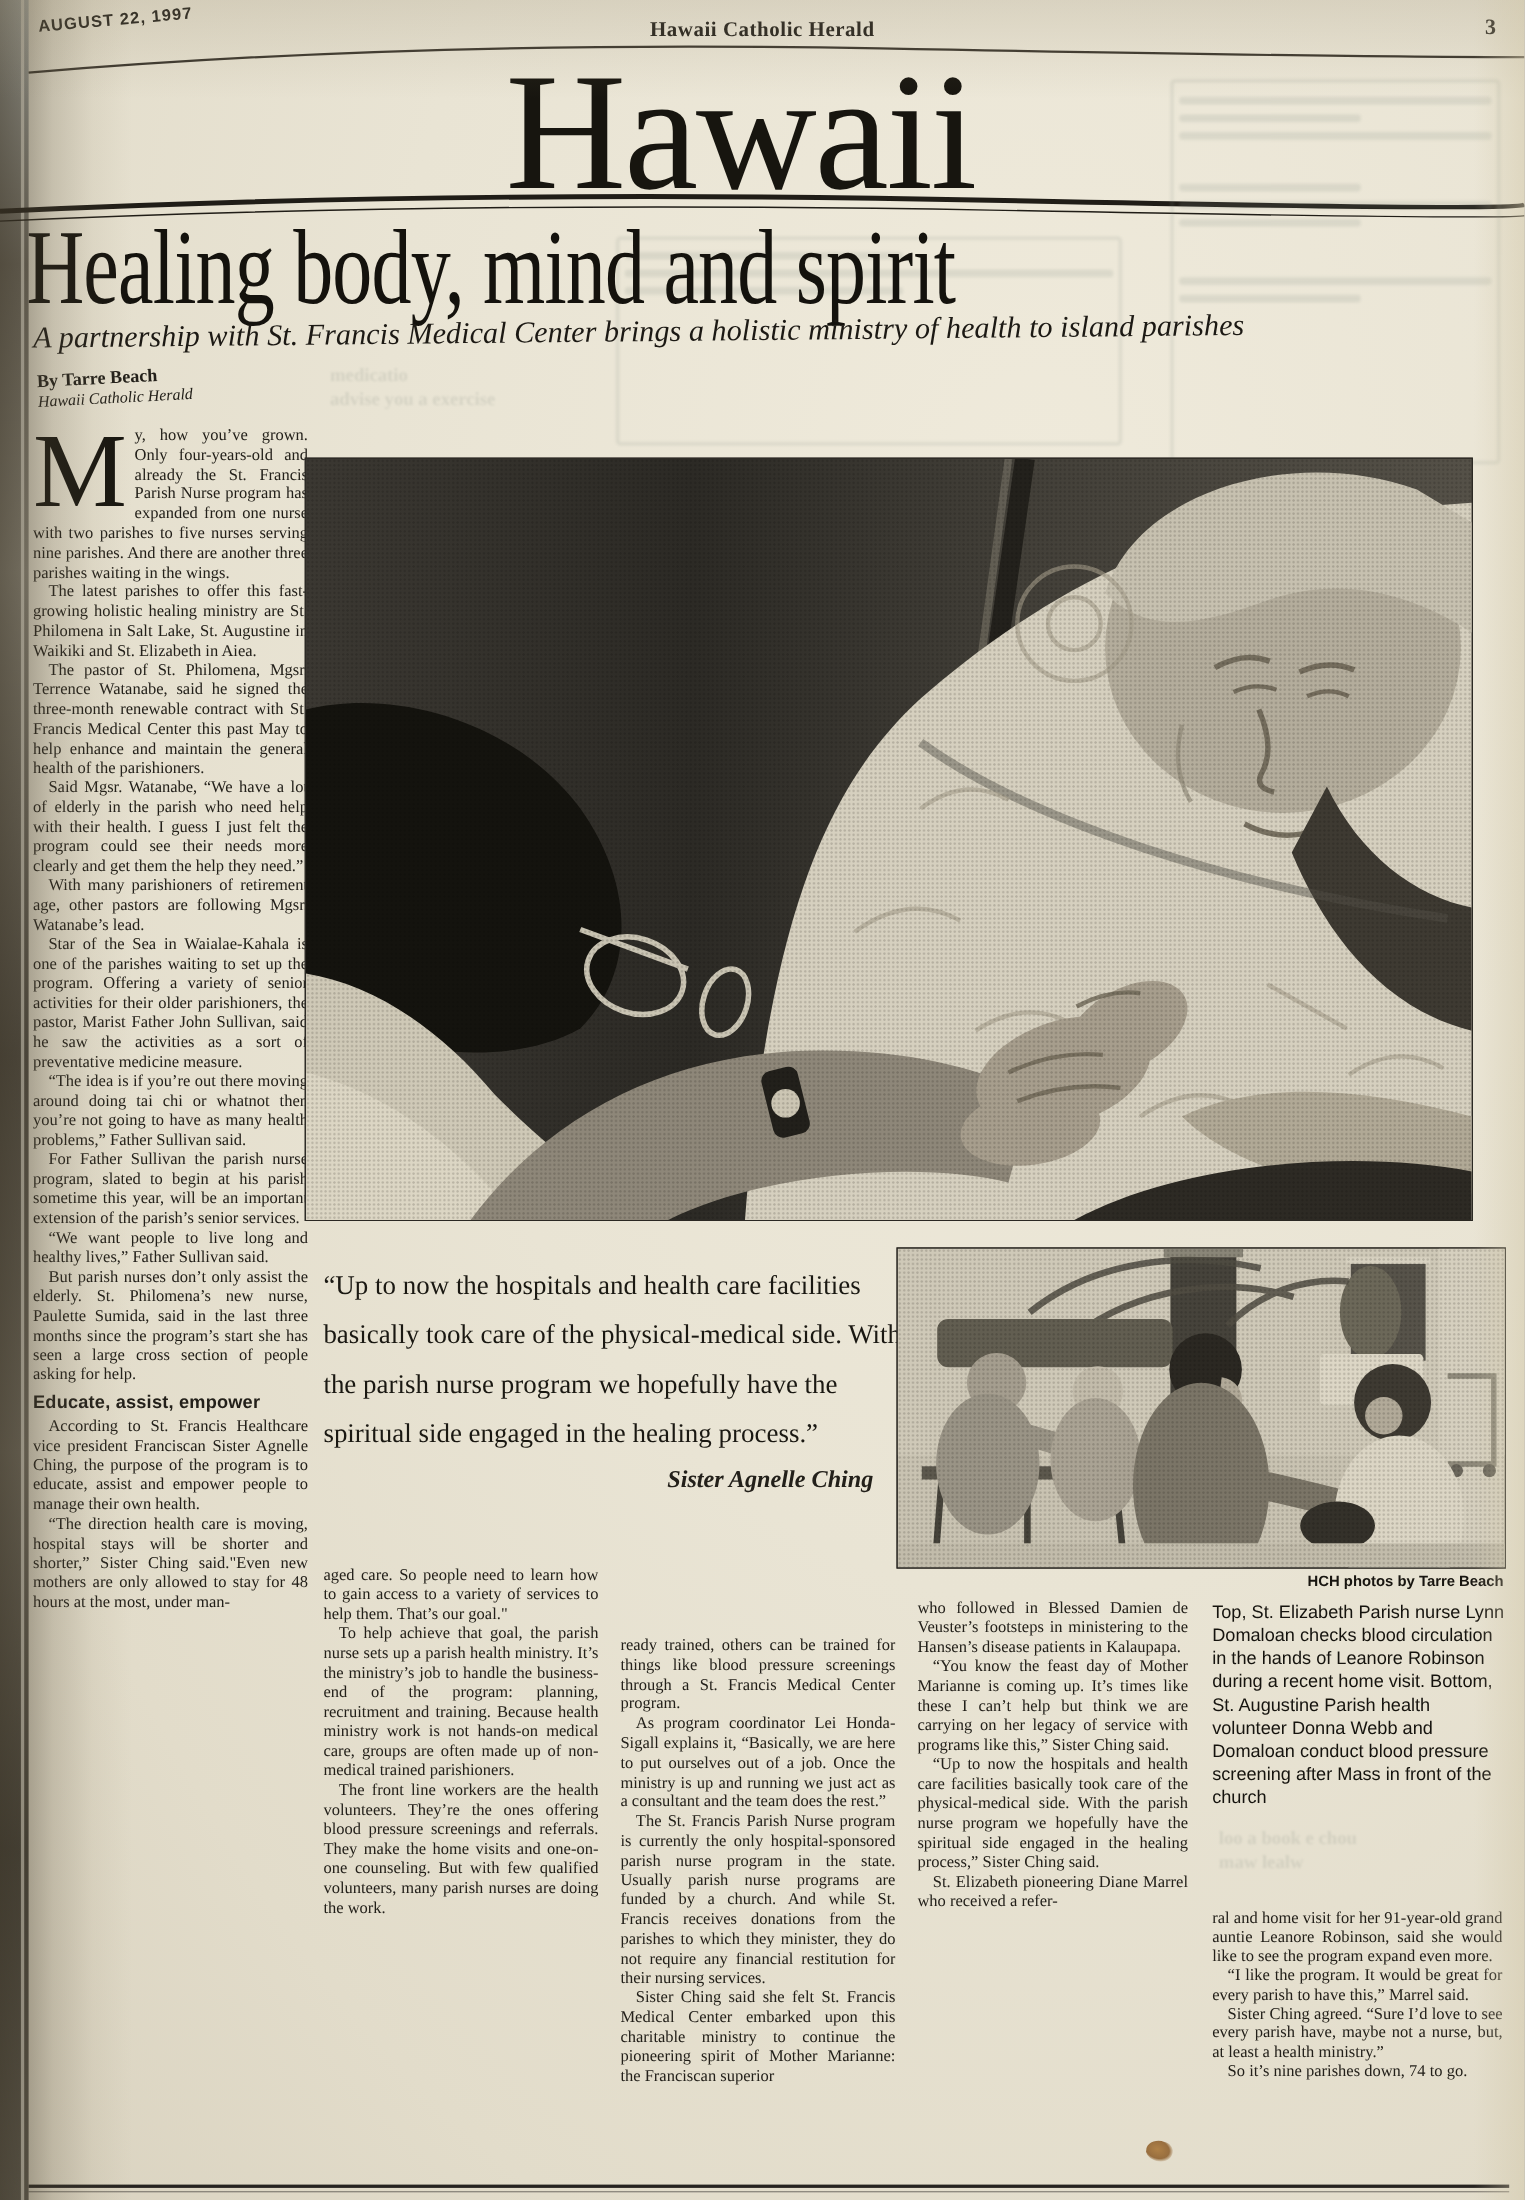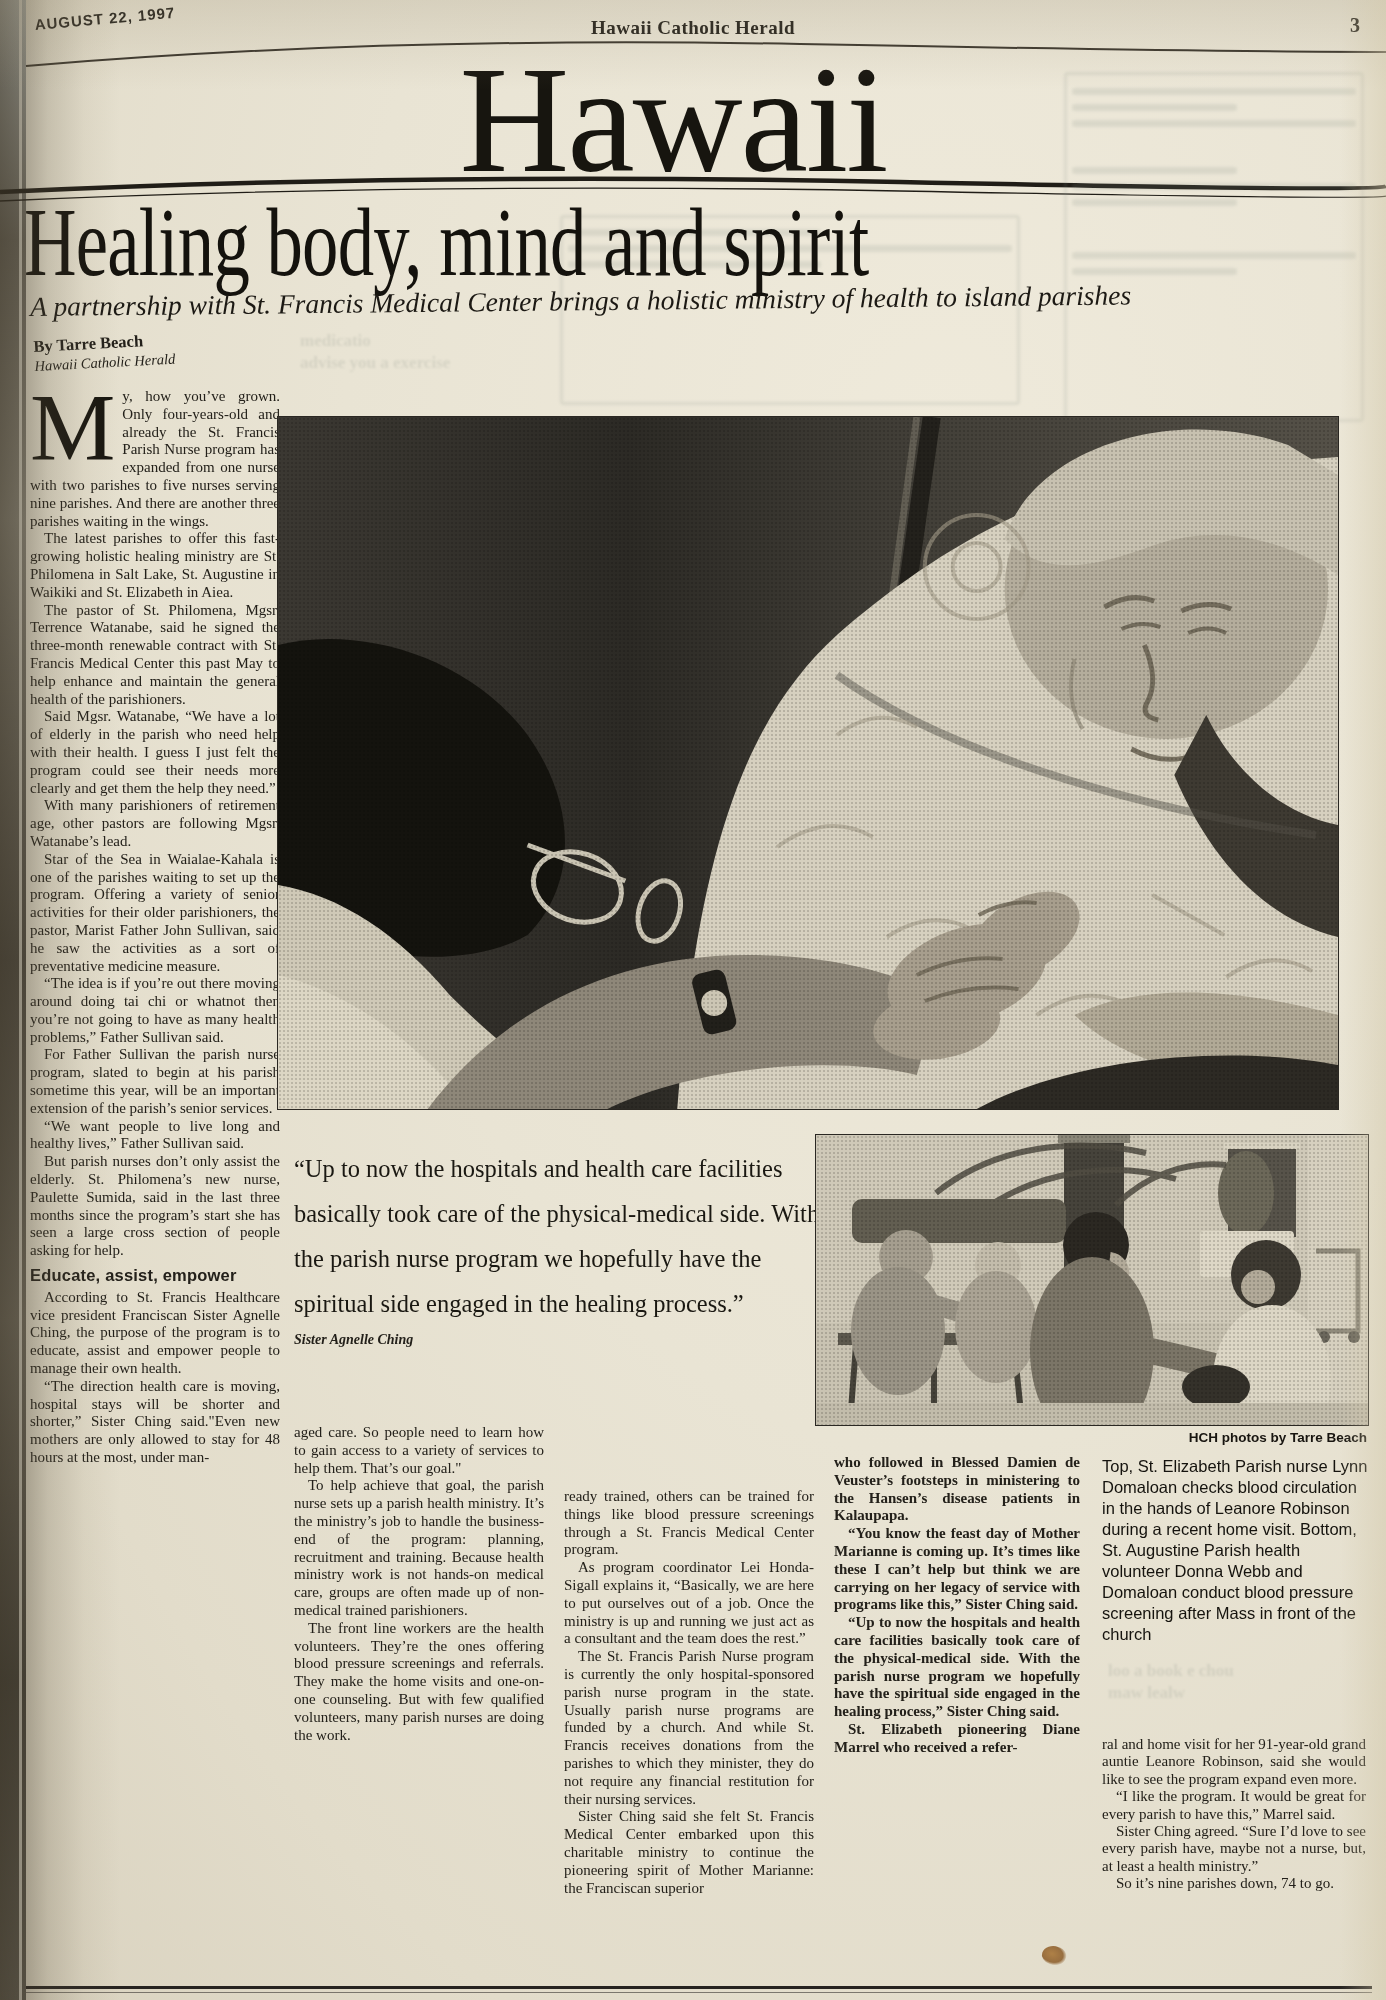--- a/index.html
+++ b/index.html
@@ -41,21 +41,21 @@
   .byline .aff{font-style:italic;font-size:14.5px;margin-top:1px;}
 
   
   .column{position:absolute;font-size:15px;line-height:17.8px;text-align:justify;
     overflow:hidden;hyphens:auto;-webkit-hyphens:auto;}
   .column p{margin:0;text-indent:14px;}
   .column.cont p:first-child{text-indent:0;}
   .col1{left:30px;top:388px;width:250px;height:1594px;}
   .col2{left:294px;top:1424px;width:250px;height:564px;}
   .col3{left:564px;top:1488px;width:250px;height:564px;}
-  .col4{left:834px;top:1454px;width:246px;height:532px;font-weight:bold;}
+  .col4{left:834px;top:1454px;width:246px;height:532px;}
   .col5{left:1102px;top:1736px;width:264px;height:252px;line-height:17.4px;}
   .lead{text-indent:0 !important;}
   .dropcap{float:left;font-size:96px;line-height:72px;padding:4px 7px 0 0;color:#17150f;}
   .subhead{font-family:"Liberation Sans",sans-serif;font-weight:bold;font-size:16.5px;
     margin:7px 0 4px;letter-spacing:.2px;}
 
   
   .photo{position:absolute;border:1.5px solid #2a2722;background:#3a3833;overflow:hidden;}
   .main-photo{left:277px;top:416px;width:1060px;height:692px;}
   .photo2{left:815px;top:1134px;width:552px;height:290px;}
@@ -64,22 +64,22 @@
     background-image:radial-gradient(rgba(20,18,12,.16) 1px, transparent 1.2px);
     background-size:4px 4px;mix-blend-mode:multiply;}
   .credit{position:absolute;left:815px;width:552px;top:1430px;text-align:right;
     font-family:"Liberation Sans",sans-serif;font-weight:bold;font-size:13.5px;color:#181510;}
   .caption{position:absolute;left:1102px;top:1456px;width:266px;
     font-family:"Liberation Sans",sans-serif;font-size:16.5px;line-height:21px;color:#15130e;}
 
   
   .pullquote{position:absolute;left:294px;top:1146px;width:528px;height:276px;}
   .pq-text{font-size:24.5px;line-height:45px;color:#1a1812;}
-  .pq-attr{margin-top:6px;padding-right:28px;
-    font-style:italic;font-weight:bold;font-size:14px;}
+  .pq-attr{margin-top:6px;text-align:right;padding-right:28px;
+    font-style:italic;font-weight:bold;font-size:22px;}
 
   .bottom-rule{position:absolute;left:26px;right:14px;top:1986px;height:2.5px;background:#262320;}
   .bottom-rule2{position:absolute;left:26px;right:14px;top:1992px;height:1px;background:rgba(38,35,32,.55);}
 
   
   .ghost{position:absolute;opacity:.16;filter:blur(1.6px);pointer-events:none;color:#6f7d74;}
   .ghost .gbox{border:3px solid #7e8a80;border-radius:4px;}
   .gbar{background:#7e8a80;height:7px;margin:9px 8px;border-radius:3px;}
   .gbar.short{width:55%;}
   .ghost-text{position:absolute;opacity:.14;filter:blur(1.2px);pointer-events:none;

